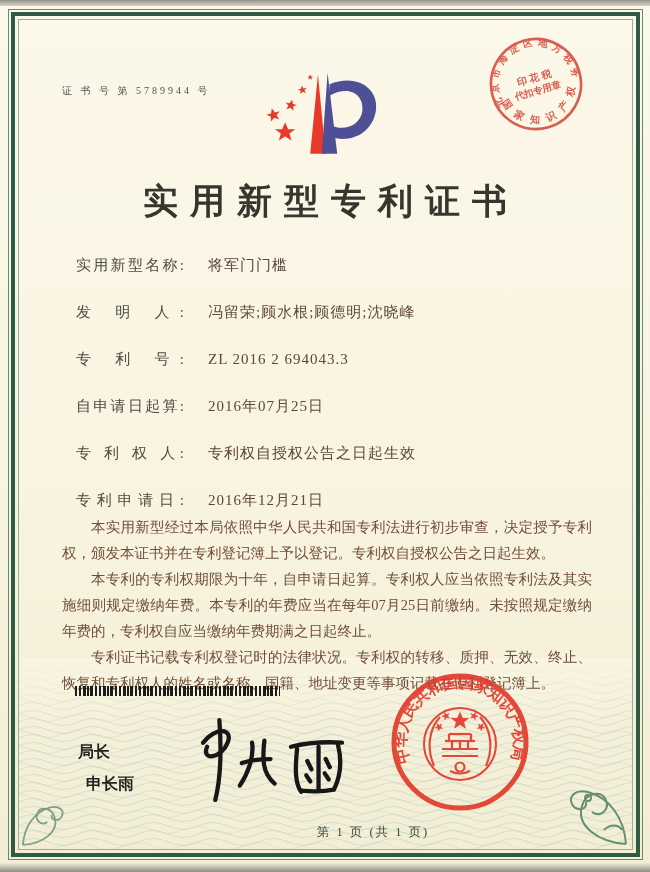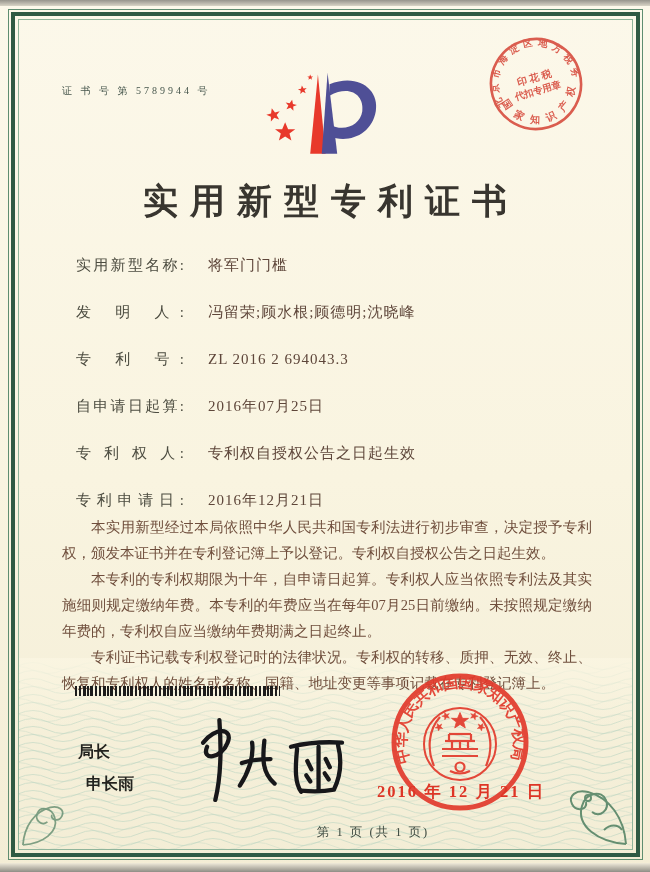--- a/index.html
+++ b/index.html
@@ -229,18 +229,17 @@
         <path d="M-8,-3 L-8,5 M0,-3 L0,5 M8,-3 L8,5"></path>
         <path d="M-18,5 L18,5"></path>
         <path d="M-18,12 L18,12"></path>
         <path d="M-26,22 C-33,6 -32,-14 -20,-27"></path>
         <path d="M26,22 C33,6 32,-14 20,-27"></path>
         <circle cx="0" cy="23" r="4.5"></circle>
         <path d="M-10,27 Q0,32 10,27"></path>
       </g>
     </g>
   </svg>
-  <div class="seal-date">2016 年 12 月 21 日</div>
 
   <div class="footer">第 1 页 (共 1 页)</div>
 
   <div class="scan-bottom"></div>
 </div>
 
 </body></html>

